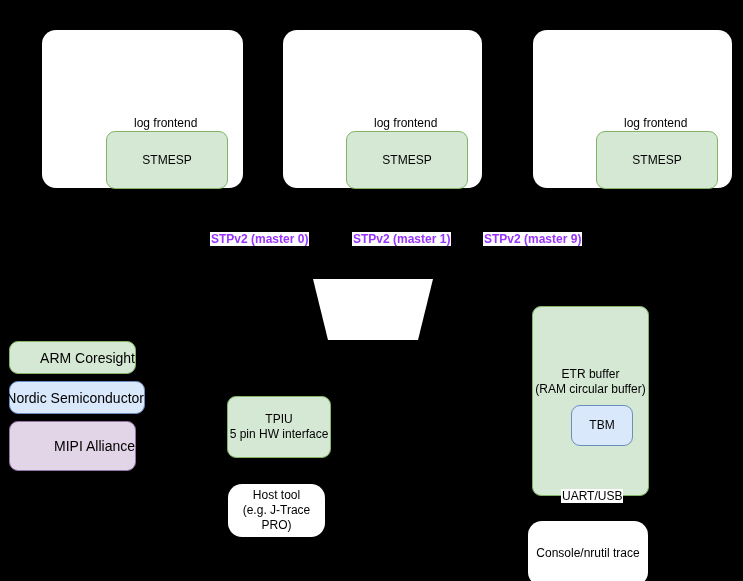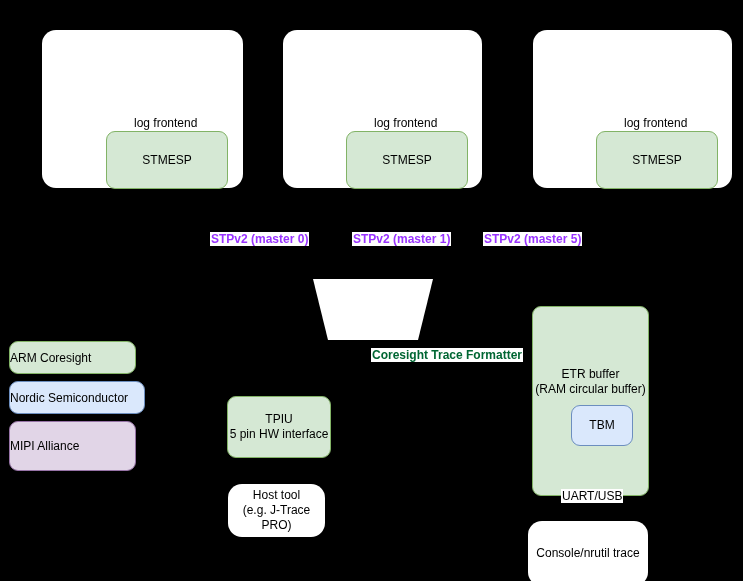--- a/index.html
+++ b/index.html
@@ -85,22 +85,22 @@
     position: absolute;
   }
   .funnel svg { display: block; }
 
   
   .legend-item {
     position: absolute;
     box-sizing: border-box;
     display: flex;
     align-items: center;
-    justify-content: flex-start;
-    font-size: 12px;
+    justify-content: flex-end;
+    font-size: 14px;
     color: #000000;
     white-space: nowrap;
   }
 
   .node-title { display: block; }
   .node-sub { display: block; }
 </style>
 </head>
 <body>
 
@@ -118,28 +118,27 @@
   <div class="node node-green" style="left:346px; top:131px; width:122px; height:58px;">
     <span class="node-title">STMESP</span>
   </div>
   <div class="label label-stp" style="left:352px; top:232px;">STPv2 (master 1)</div>
 
   <div class="node node-white" style="left:533px; top:30px; width:199px; height:158px;"></div>
   <div class="label label-plain" style="left:623px; top:116px;">log frontend</div>
   <div class="node node-green" style="left:596px; top:131px; width:122px; height:58px;">
     <span class="node-title">STMESP</span>
   </div>
-  <div class="label label-stp" style="left:483px; top:232px;">STPv2 (master 5)</div>
+  <div class="label label-stp" style="left:483px; top:232px;">STPv2 (master 9)</div>
 
   <div class="funnel" style="left:312px; top:278px; width:122px; height:63px;">
     <svg width="122" height="63" viewBox="0 0 122 63">
       <polygon points="1,1 121,1 106,62 16,62" fill="#ffffff" stroke="none"></polygon>
     </svg>
   </div>
-  <div class="label label-formatter" style="left:371px; top:348px;">Coresight Trace Formatter</div>
 
   <div class="node node-green" style="left:227px; top:396px; width:104px; height:62px;">
     <span class="node-title">TPIU</span>
     <span class="node-sub">5 pin HW interface</span>
   </div>
 
   <div class="node node-white" style="left:228px; top:484px; width:97px; height:53px;">
     <span class="node-title">Host tool</span>
     <span class="node-sub">(e.g. J-Trace PRO)</span>
   </div>

